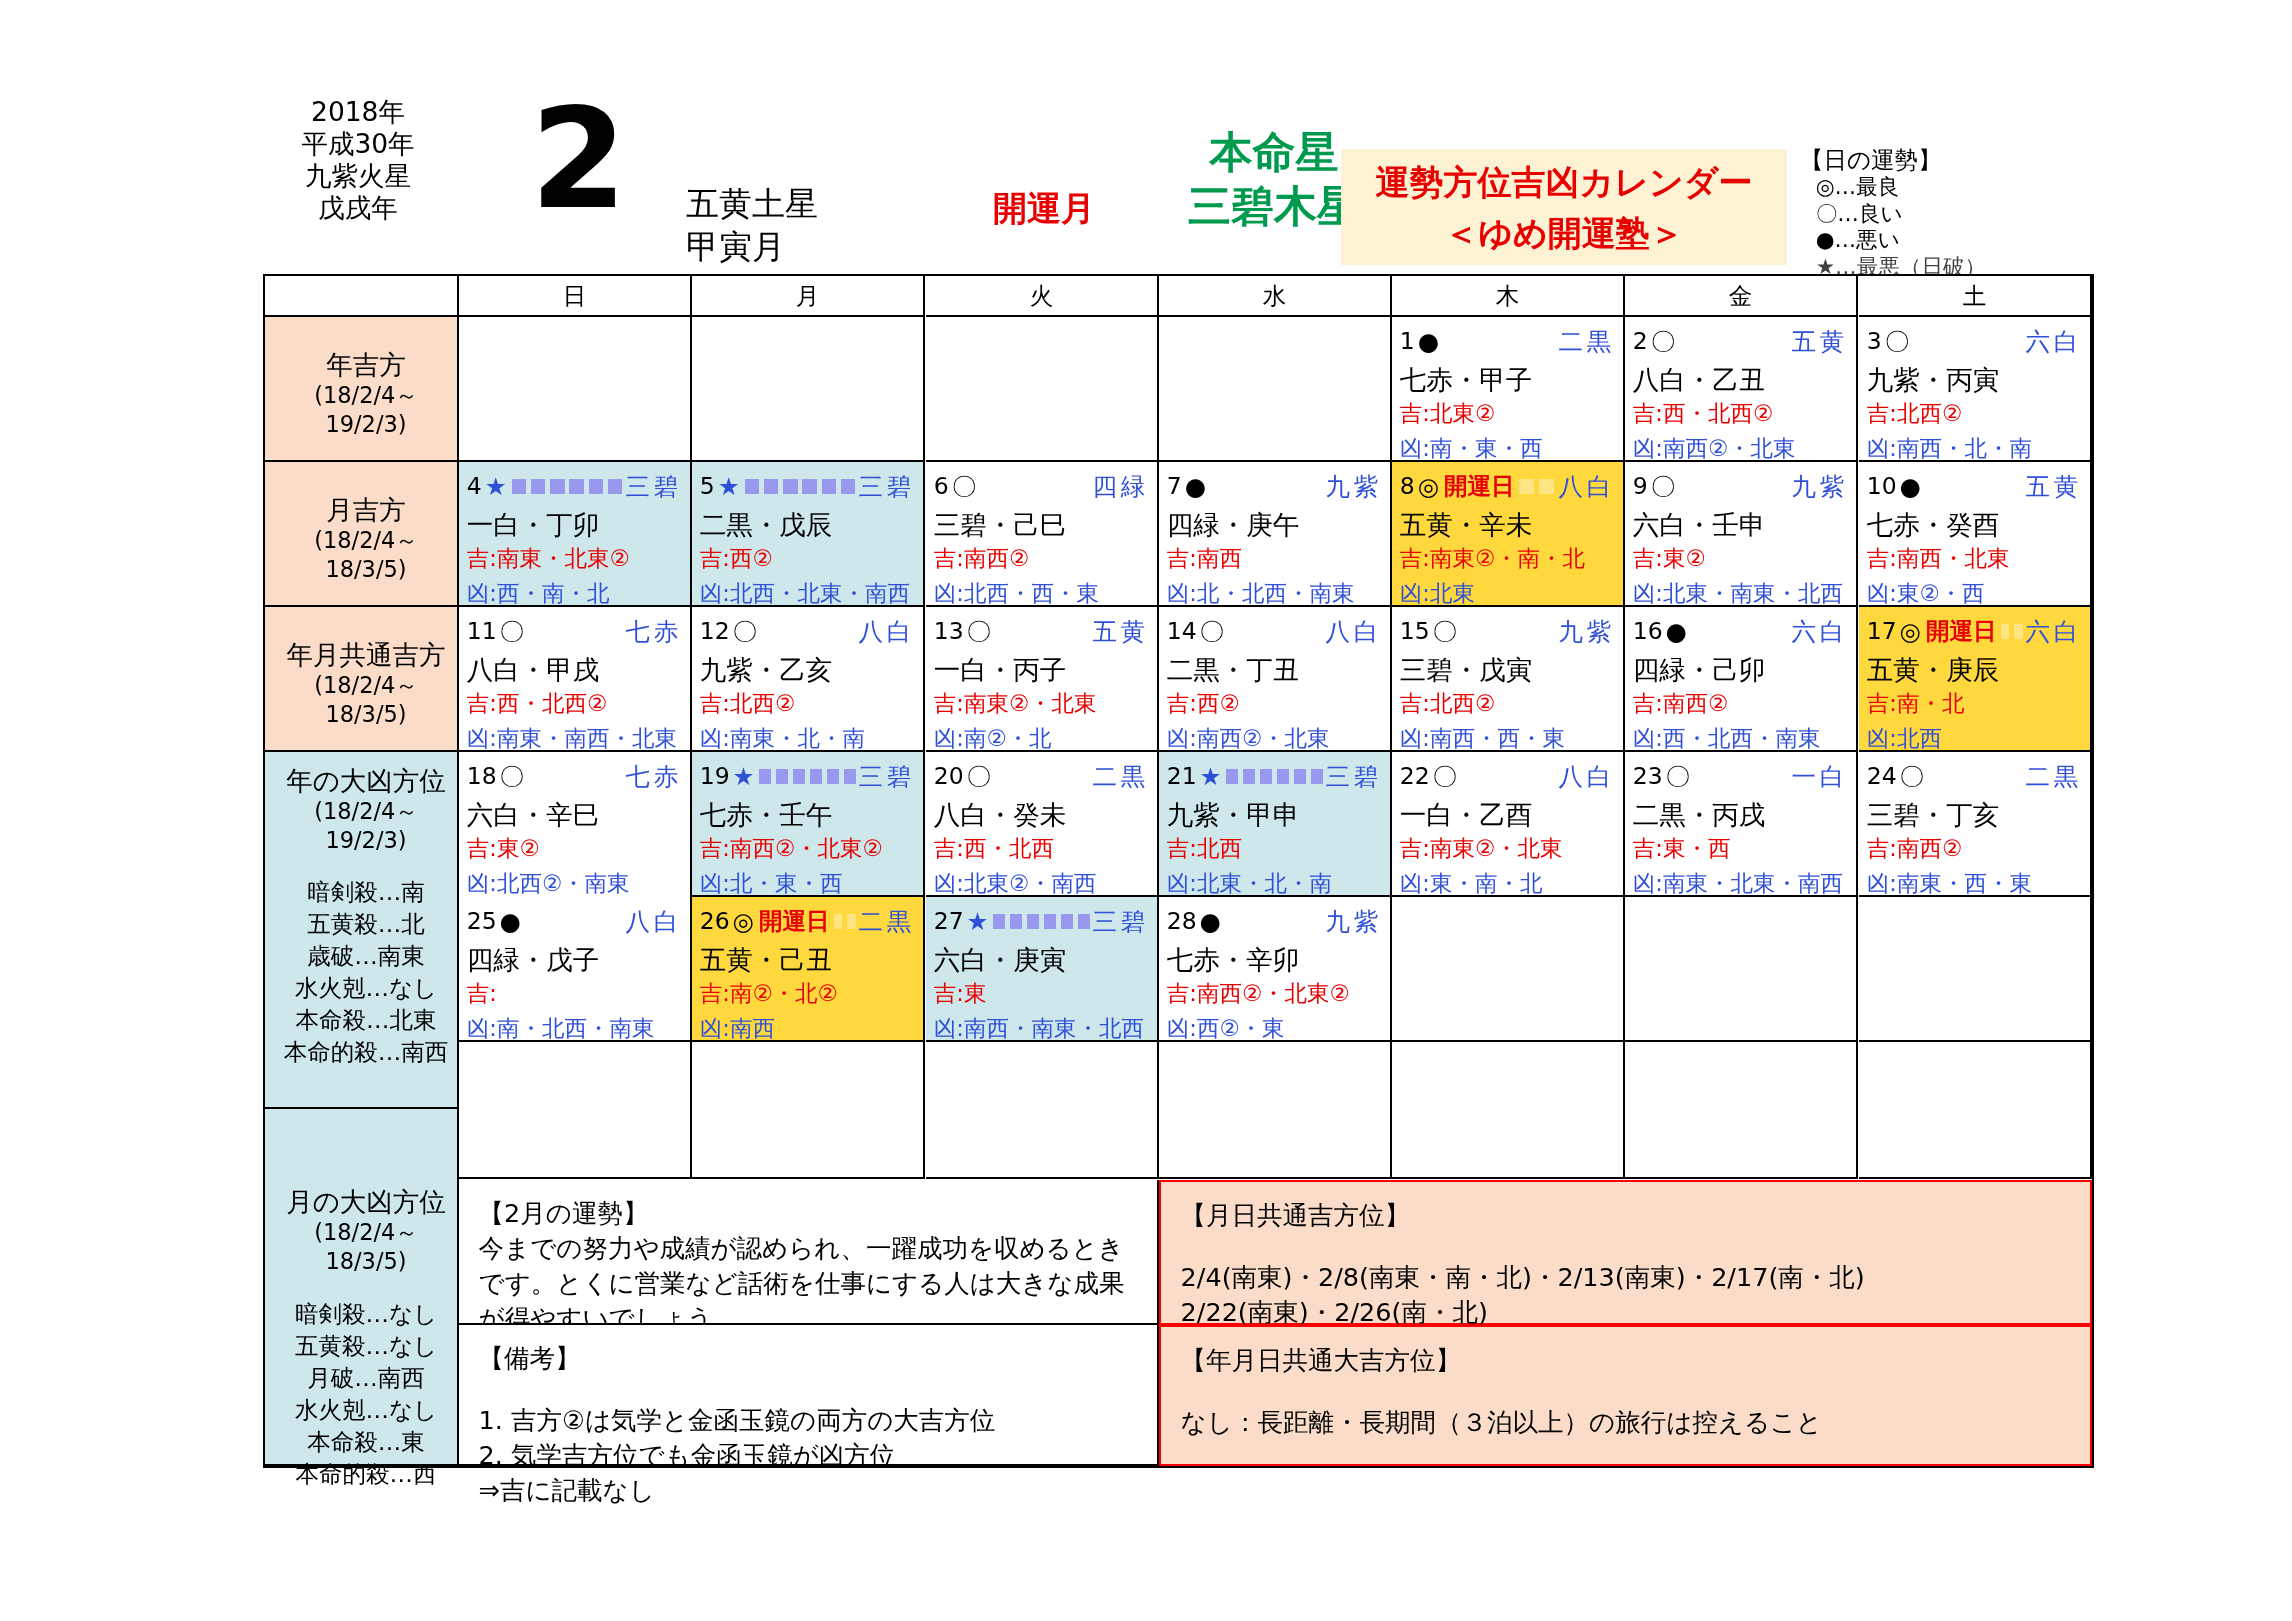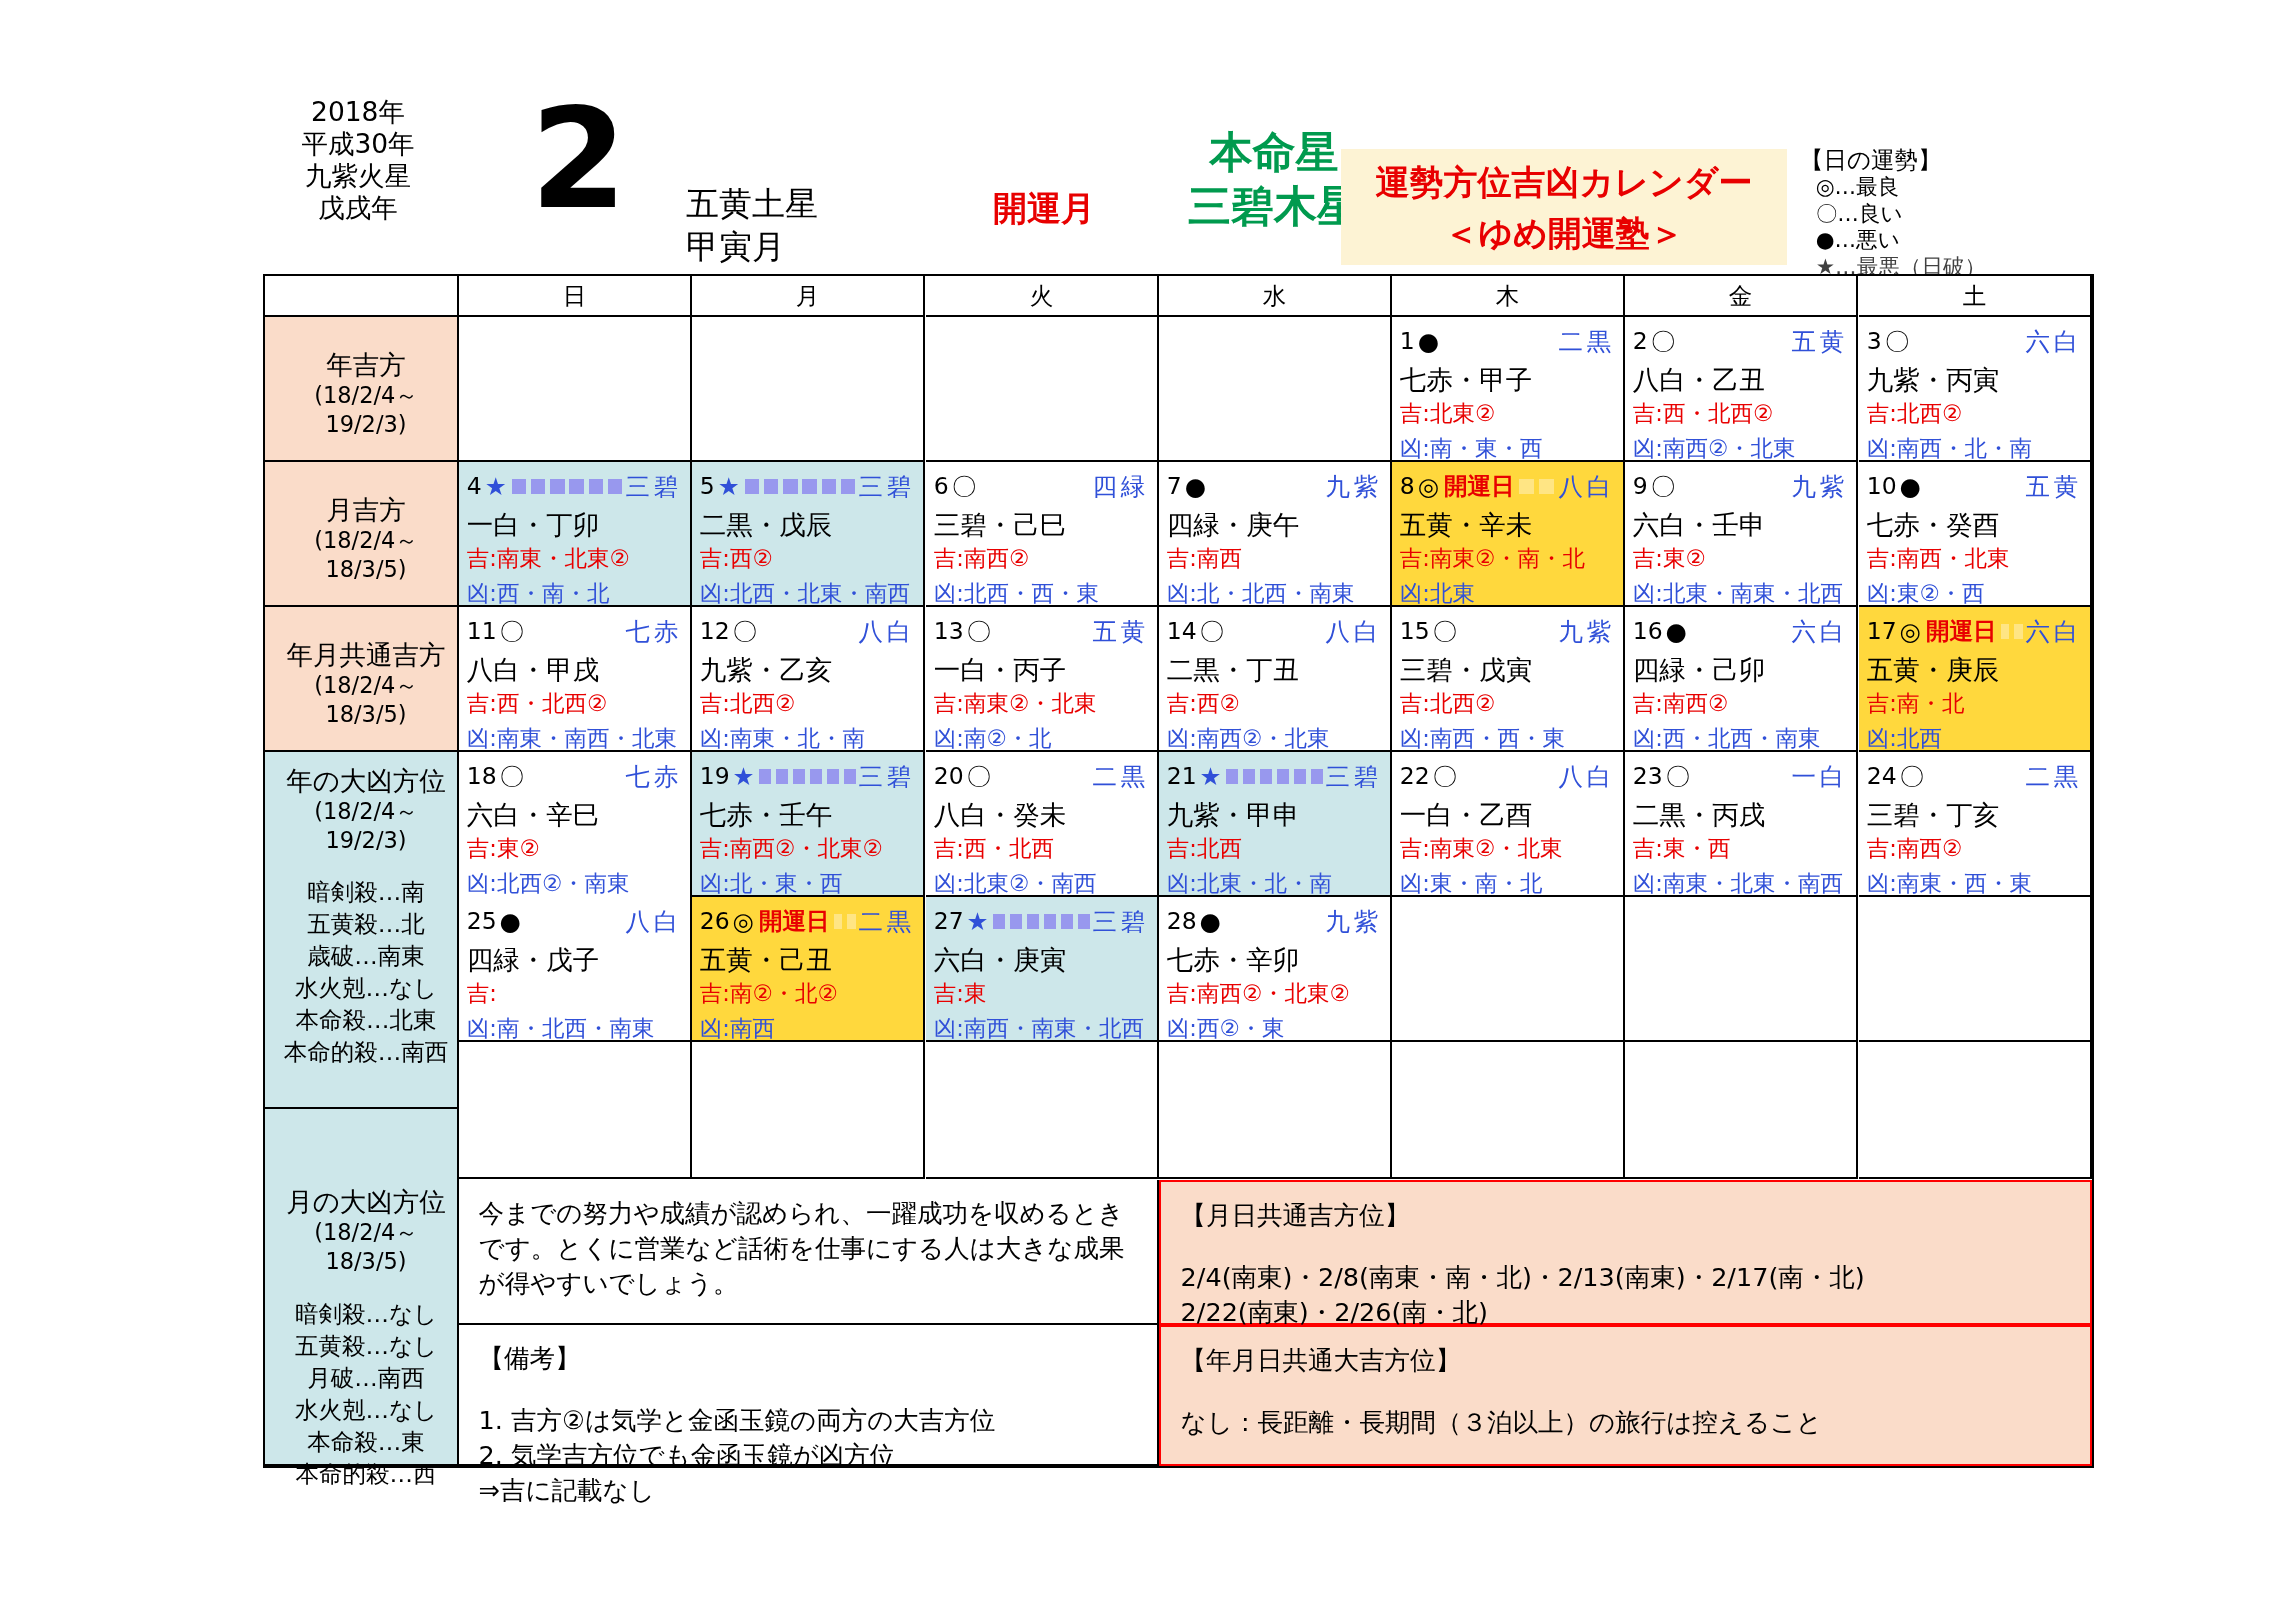--- a/index.html
+++ b/index.html
@@ -477,20 +477,21 @@
         <div class="slines">
           <div class="sline">暗剣殺…なし</div>
           <div class="sline">五黄殺…なし</div>
           <div class="sline">月破…南西</div>
           <div class="sline">水火剋…なし</div>
           <div class="sline">本命殺…東</div>
           <div class="sline">本命的殺…西</div>
         </div>
       </div>
       <div class="tcell fbox" style="left: 194px; top: 904px; width: 700px; height: 145px;">
+        <div class="ftitle">【2月の運勢】</div>
         <div class="fbody">今までの努力や成績が認められ、一躍成功を収めるときです。とくに営業など話術を仕事にする人は大きな成果が得やすいでしょう。</div>
       </div>
       <div class="tcell fbox" style="left: 194px; top: 1049px; width: 700px; height: 141px;">
         <div class="ftitle">【備考】</div>
         <div class="fgap">
           <div class="fbody">1. 吉方②は気学と金函玉鏡の両方の大吉方位</div>
           <div class="fbody">2. 気学吉方位でも金函玉鏡が凶方位</div>
           <div class="fbody">⇒吉に記載なし</div>
         </div>
       </div>

